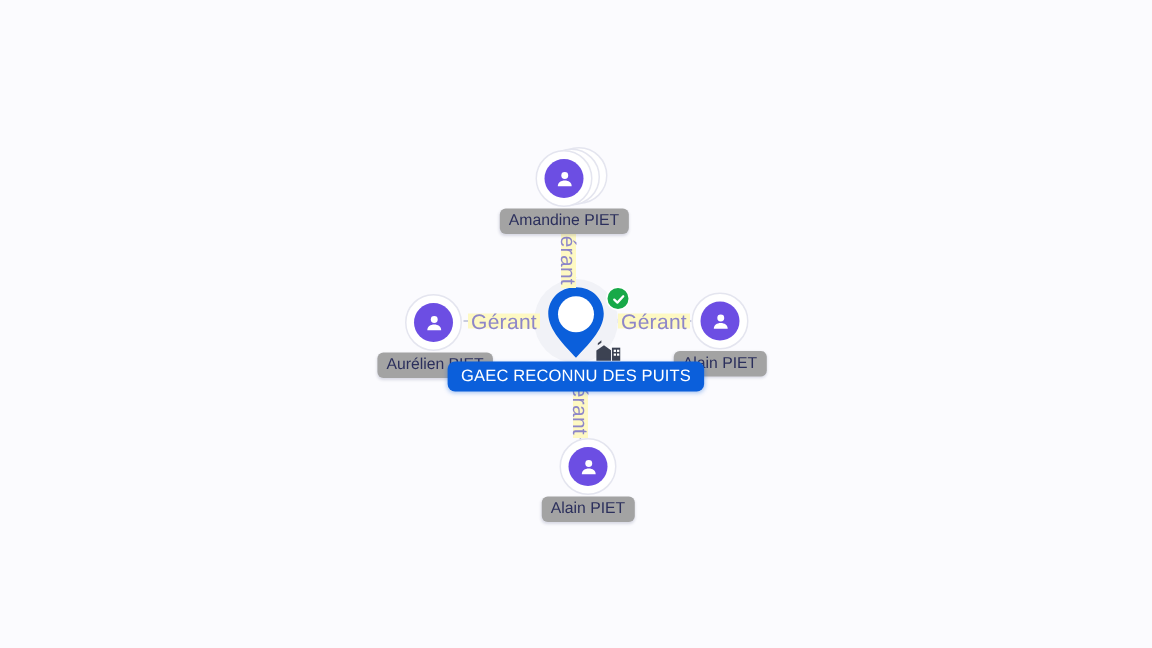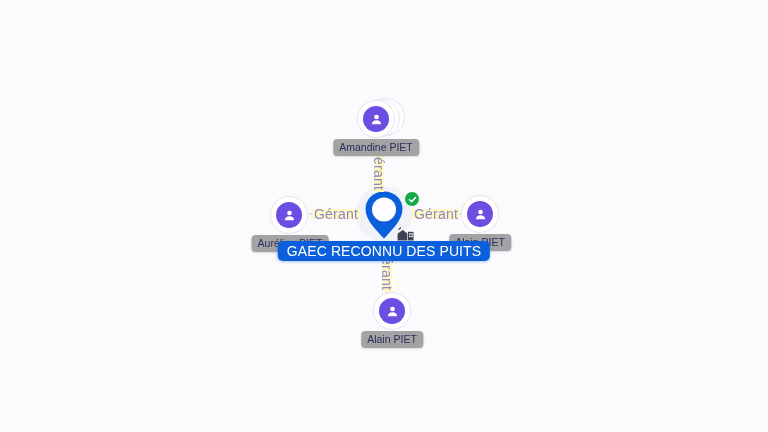--- a/index.html
+++ b/index.html
@@ -131,21 +131,21 @@
     display: flex;
     align-items: center;
     justify-content: center;
   }
   #company-label {
     position: absolute;
     transform: translate(-50%, 0);
     top: 27px;
     background: #0b5fdb;
     color: #ffffff;
-    font-size: 14px;
+    font-size: 11px;
     line-height: 14px;
     letter-spacing: .1px;
     padding: 3px 9px;
     border-radius: 5px;
     white-space: nowrap;
     z-index: 10;
     box-shadow: 0 1px 3px rgba(11,95,219,0.35);
   }
 
   

